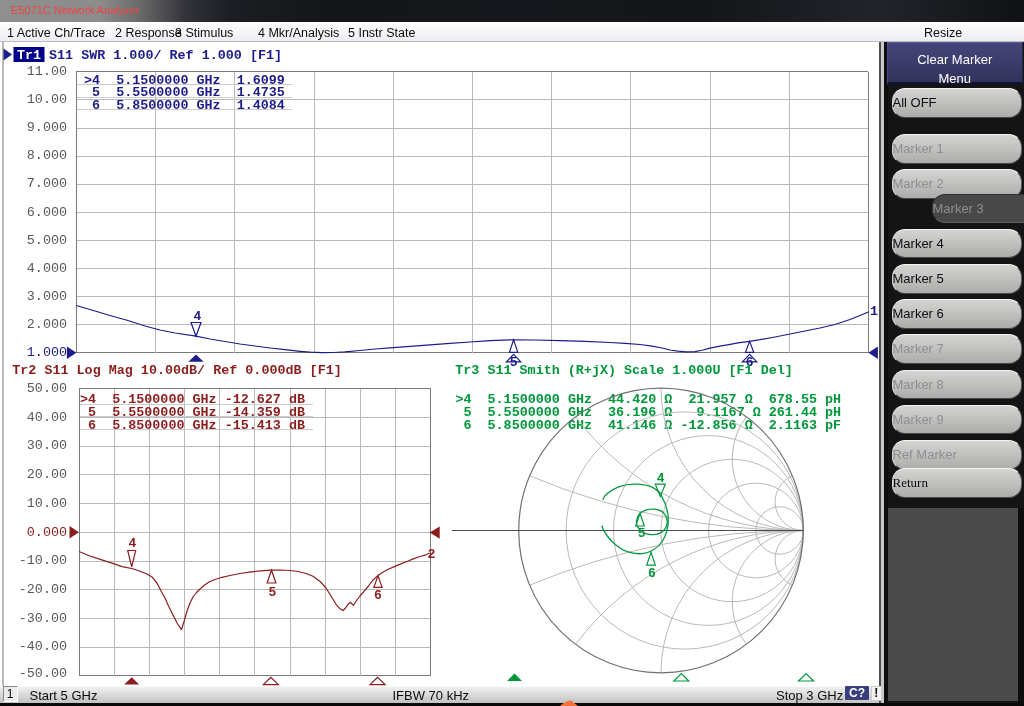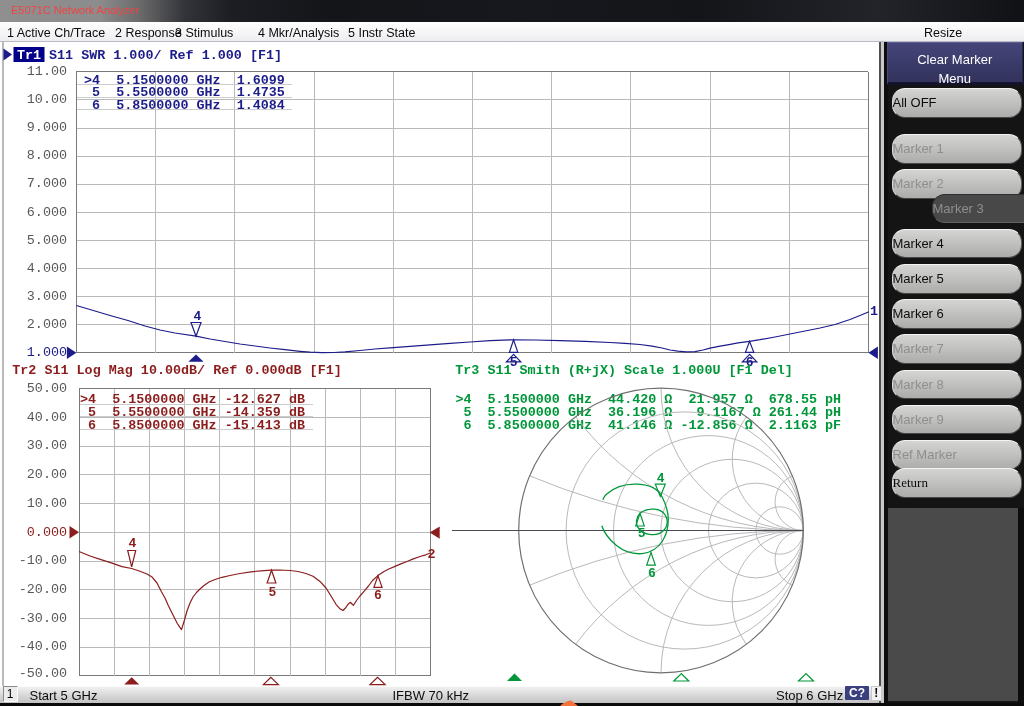--- a/index.html
+++ b/index.html
@@ -82,21 +82,21 @@
 <div class="abs skey dis" style="top:334.4px;">Marker 7</div>
 <div class="abs skey dis" style="top:369.6px;">Marker 8</div>
 <div class="abs skey dis" style="top:404.8px;">Marker 9</div>
 <div class="abs skey dis" style="top:440px;">Ref Marker</div>
 <div class="abs skey" style="top:468px;font-family:Liberation Serif, serif;">Return</div>
 
 <div class="abs" id="statusbar"></div>
 <div class="abs" id="chbox">1</div>
 <div class="abs stext" style="left:21.5px;margin-left:8px;">Start 5 GHz</div>
 <div class="abs stext" style="left:392.5px;">IFBW 70 kHz</div>
-<div class="abs stext" style="left:776px;">Stop 6 GHz</div>
+<div class="abs stext" style="left:776px;">Stop 3 GHz</div>
 <div class="abs" id="cbadge">C?</div>
 <div class="abs" id="bang">!</div>
 <div class="abs" id="bottomstrip"></div>
 
 <svg class="abs" style="left:0;top:42px;" width="883" height="661" viewBox="0 42 883 661" font-family="Liberation Mono, monospace">
 <g shape-rendering="crispEdges">
 <line x1="76.4" y1="71.9" x2="868.4" y2="71.9" stroke="#7a7a7a" stroke-width="1"></line>
 <line x1="76.4" y1="99.99000000000001" x2="868.4" y2="99.99000000000001" stroke="#b9b9b9" stroke-width="1"></line>
 <line x1="76.4" y1="128.07999999999998" x2="868.4" y2="128.07999999999998" stroke="#b9b9b9" stroke-width="1"></line>
 <line x1="76.4" y1="156.17" x2="868.4" y2="156.17" stroke="#b9b9b9" stroke-width="1"></line>

